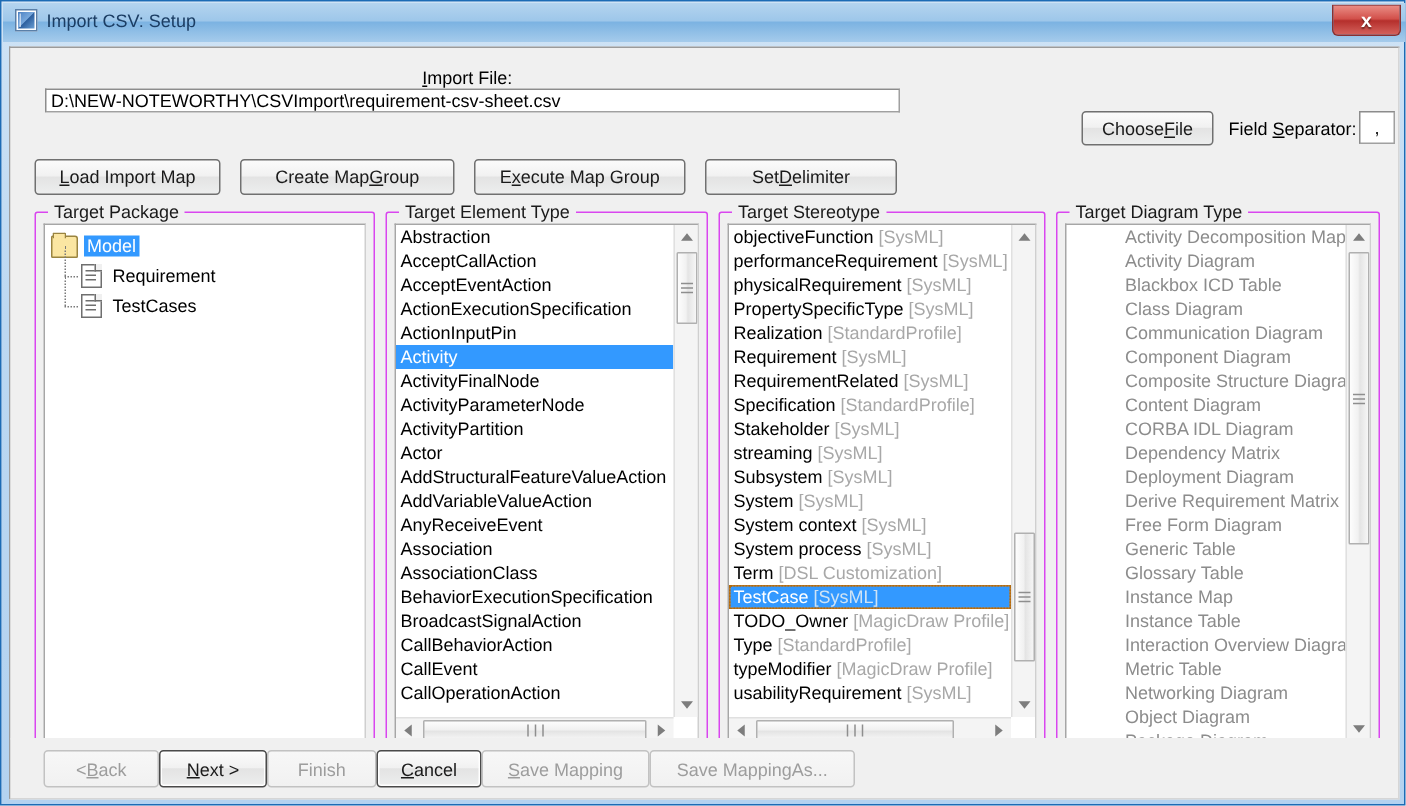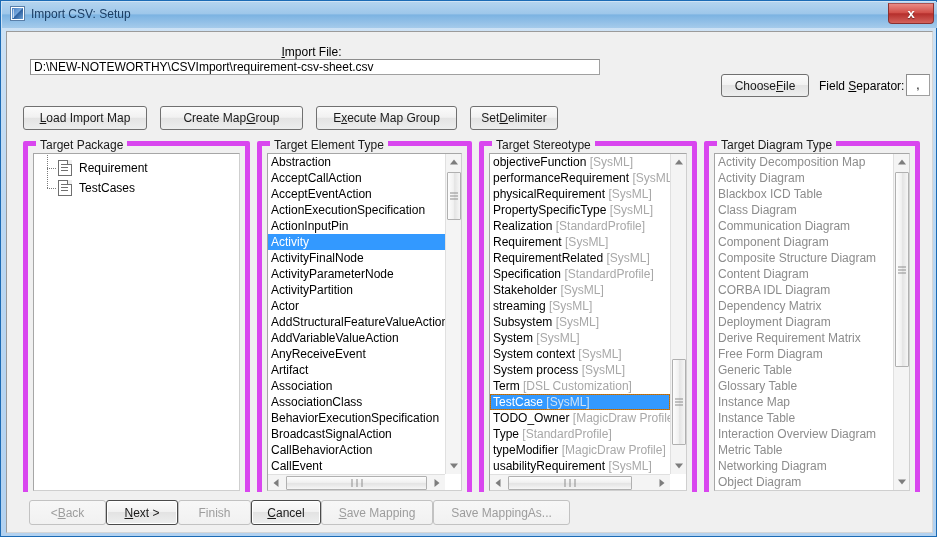--- a/index.html
+++ b/index.html
@@ -93,42 +93,42 @@
     position:absolute;left:899px;top:42px;width:24px;height:22px;box-sizing:border-box;
     border:1px solid #a0a0a0;border-top-color:#8c8c8c;border-left-color:#8c8c8c;
     background:#fff;text-align:center;font-family:"Liberation Sans",sans-serif;font-size:12px;
     padding:0;outline:none;
   }
   #btnrow{position:absolute;left:16px;top:74px;display:flex;gap:13px;}
   #btnrow .btn{height:24px;}
   
   .group{
     position:absolute;box-sizing:border-box;
-    border:5px solid #d946ef;border-radius:2px;
+    border:1px solid #d946ef;border-radius:2px;
   }
   .group > .gtitle{
     position:absolute;left:8px;top:-8px;background:#f0f0f0;
     padding:0 4px;font-size:12px;color:#1a1a1a;white-space:nowrap;
   }
   .listbox{
     position:absolute;left:5px;top:7px;right:5px;bottom:5px;
     box-sizing:border-box;background:#fff;
     border:1px solid #a6a6a6;border-right-color:#cfcfcf;border-bottom-color:#cfcfcf;
     overflow:hidden;
   }
   .listinner{position:absolute;left:0;top:0;right:0;bottom:0;overflow:hidden;}
   .row{
     height:16px;line-height:16px;padding-left:3px;font-size:12px;color:#000;
     white-space:nowrap;overflow:hidden;cursor:default;
   }
   .row.sel{background:#3399ff;color:#ffffff;}
   .row.sel.focusring{outline:1px dotted #b06a10;outline-offset:-1px;box-shadow:inset 0 0 0 1px #c07820;}
   .row .prof{color:#a8a8a8;}
   .row.sel .prof{color:#cfe3f5;}
-  .row.dis{color:#8c8c8c;}
+  .row.dis{color:#8c8c8c;margin-left:36px;}
   
   .tree{padding:4px 0 0 4px;}
   .tnode{height:20px;display:flex;align-items:center;font-size:12px;white-space:nowrap;}
   .tnode.child{padding-left:20px;position:relative;}
   .tnode.child:before{
     content:"";position:absolute;left:9px;top:-10px;width:0;height:20px;
     border-left:1px dotted #7a7a7a;
   }
   .tnode.child:after{
     content:"";position:absolute;left:9px;top:10px;width:9px;height:0;
@@ -213,27 +213,31 @@
       </div>
 
       <div class="btn dark" id="choose-file">Choose <span class="u">F</span>ile</div>
       <span class="lbl" id="fs-label">Field <span class="u">S</span>eparator:</span>
       <input id="fs-input" type="text" value="," style="">
 
       <div id="btnrow">
         <div class="btn dark" style="width:124px"><span class="u">L</span>oad Import Map</div>
         <div class="btn dark" style="width:143px">Create Map <span class="u">G</span>roup</div>
         <div class="btn dark" style="width:141px">E<span class="u">x</span>ecute Map Group</div>
-        <div class="btn dark" style="width:88px">Set <span class="u">D</span>elimiter</div>
+        <div class="btn dark" style="width:128px">Set <span class="u">D</span>elimiter</div>
       </div>
 
       <div class="group" style="left:16px;top:109px;width:227px;height:360px">
         <span class="gtitle">Target Package</span>
         <div class="listbox">
           <div class="tree" id="pkg-tree">
+              <div class="tnode">
+                <span class="ico-folder"></span>
+                <span class="tlabel sel">Model</span>
+              </div>
               <div class="tnode child">
                 <span class="ico-doc"></span>
                 <span class="tlabel">Requirement</span>
               </div>
               <div class="tnode child last">
                 <span class="ico-doc"></span>
                 <span class="tlabel">TestCases</span>
               </div>
             </div>
         </div>
@@ -249,21 +253,20 @@
               <div class="row"><span>ActionExecutionSpecification</span></div>
               <div class="row"><span>ActionInputPin</span></div>
               <div class="row sel"><span>Activity</span></div>
               <div class="row"><span>ActivityFinalNode</span></div>
               <div class="row"><span>ActivityParameterNode</span></div>
               <div class="row"><span>ActivityPartition</span></div>
               <div class="row"><span>Actor</span></div>
               <div class="row"><span>AddStructuralFeatureValueAction</span></div>
               <div class="row"><span>AddVariableValueAction</span></div>
               <div class="row"><span>AnyReceiveEvent</span></div>
-              <div class="row"><span>Artifact</span></div>
               <div class="row"><span>Association</span></div>
               <div class="row"><span>AssociationClass</span></div>
               <div class="row"><span>BehaviorExecutionSpecification</span></div>
               <div class="row"><span>BroadcastSignalAction</span></div>
               <div class="row"><span>CallBehaviorAction</span></div>
               <div class="row"><span>CallEvent</span></div>
               <div class="row"><span>CallOperationAction</span></div>
             </div>
           <div class="vsb withh">
             <div class="sbbtn" style="top:0">

